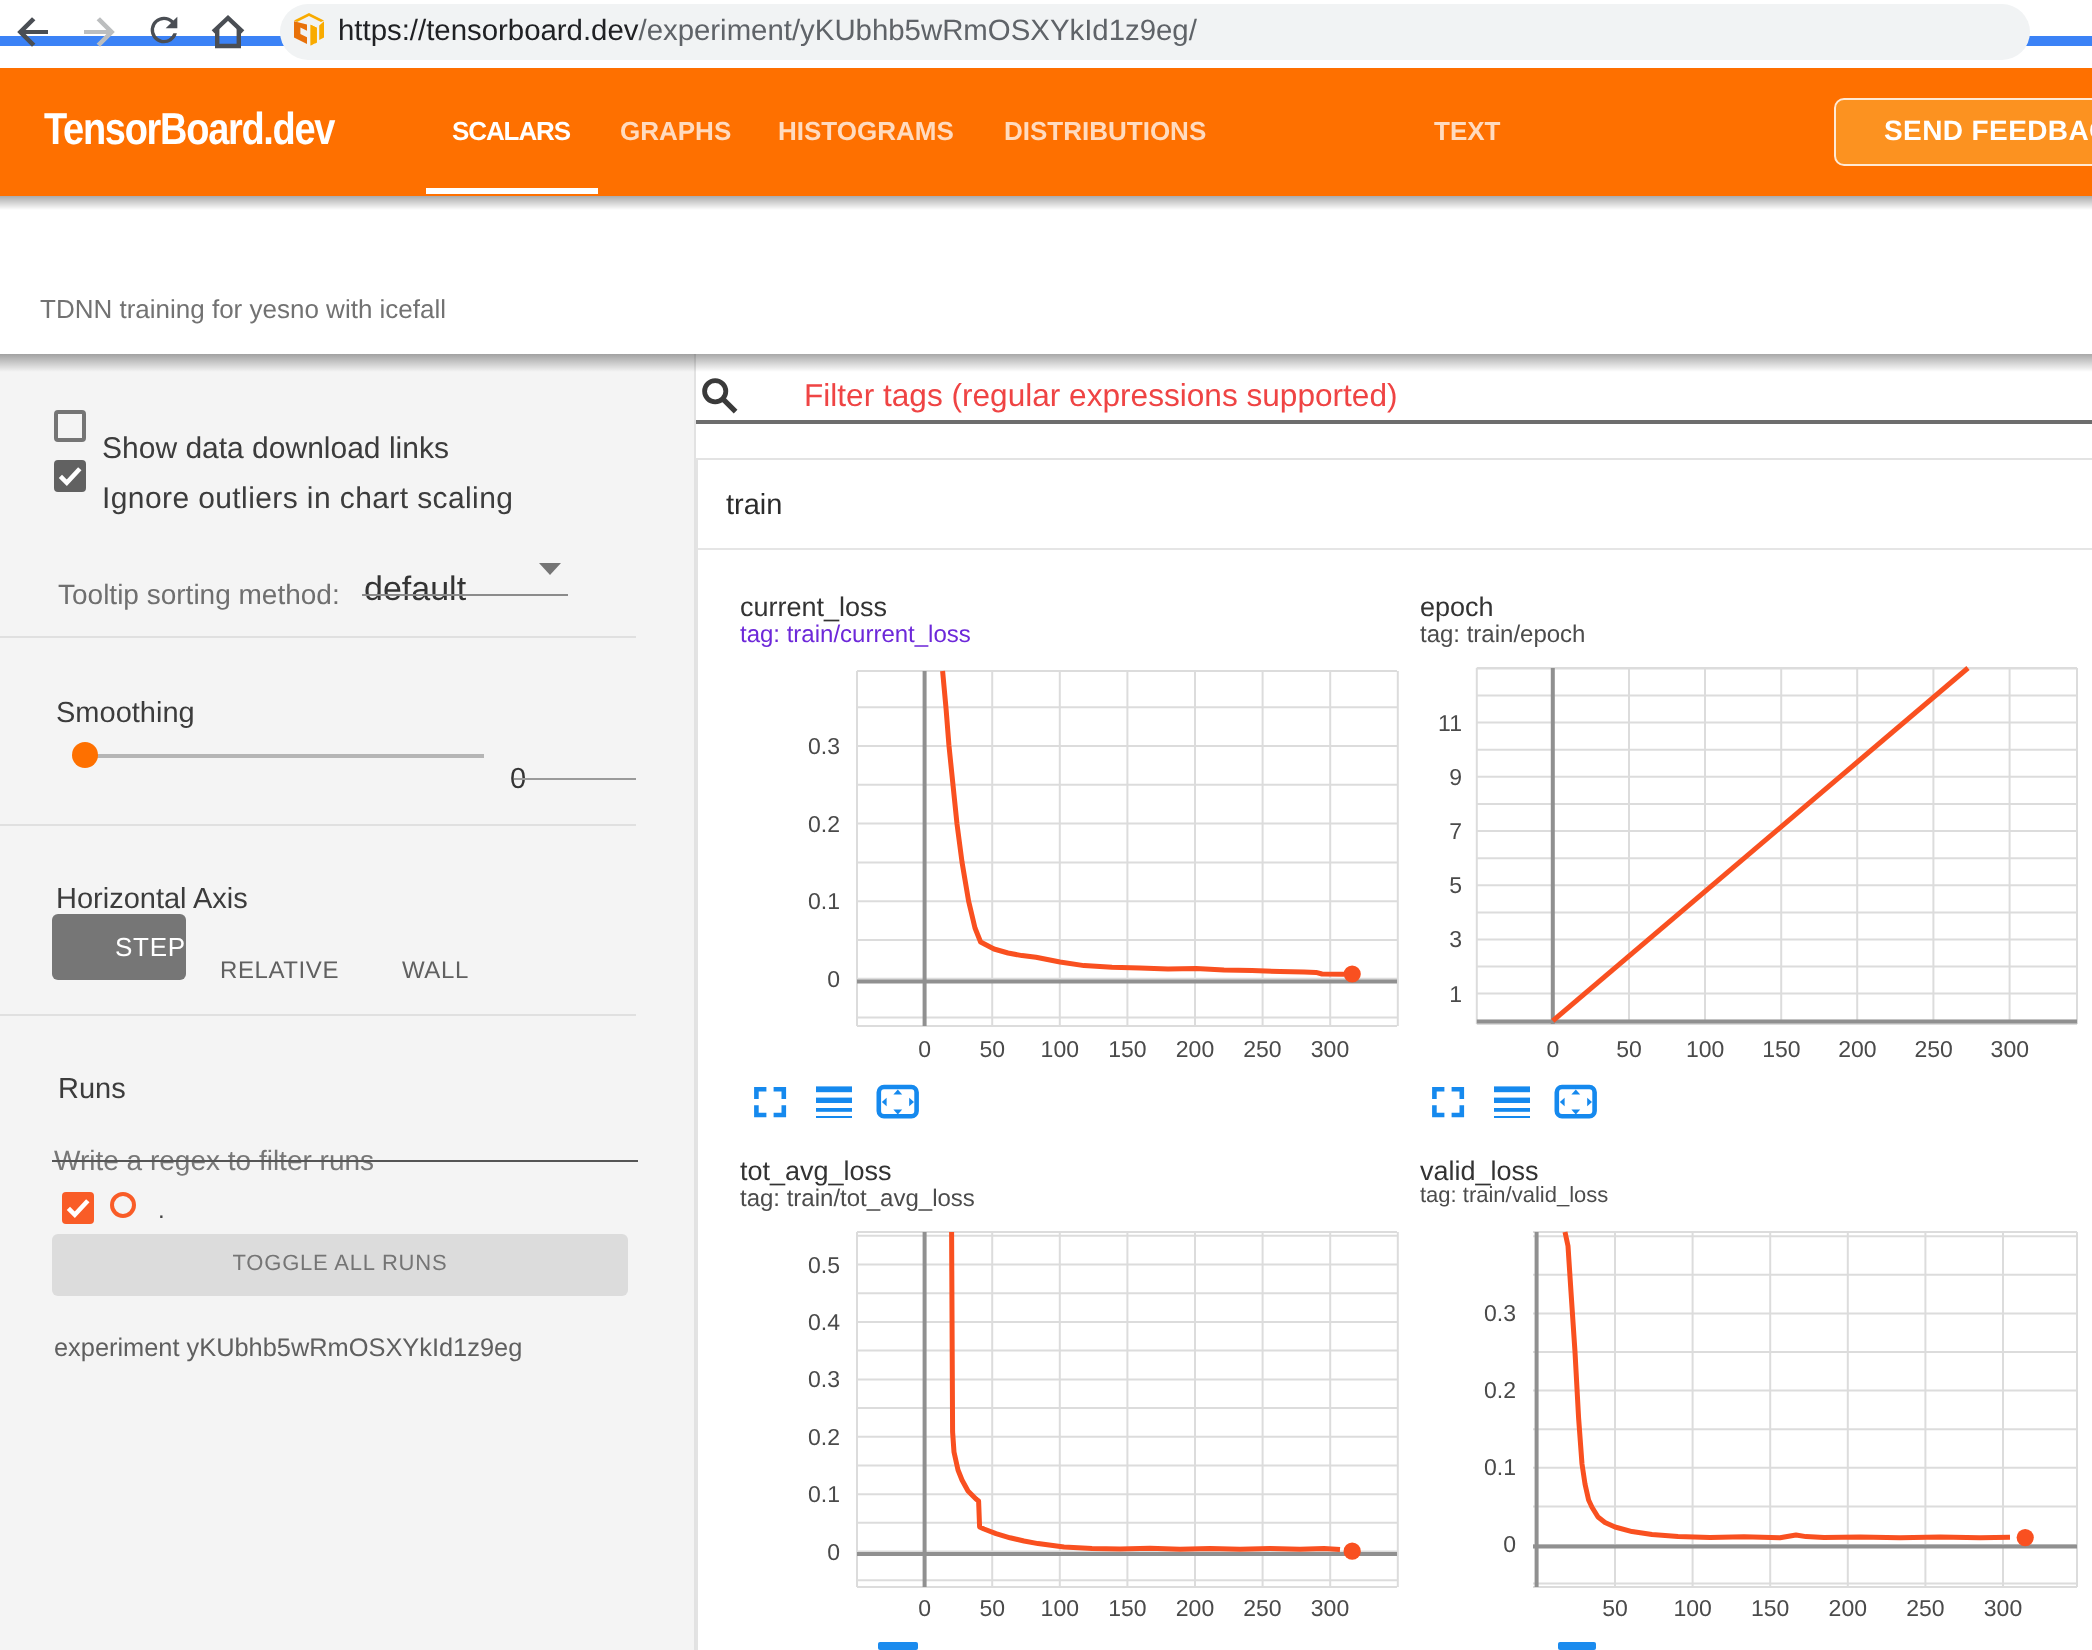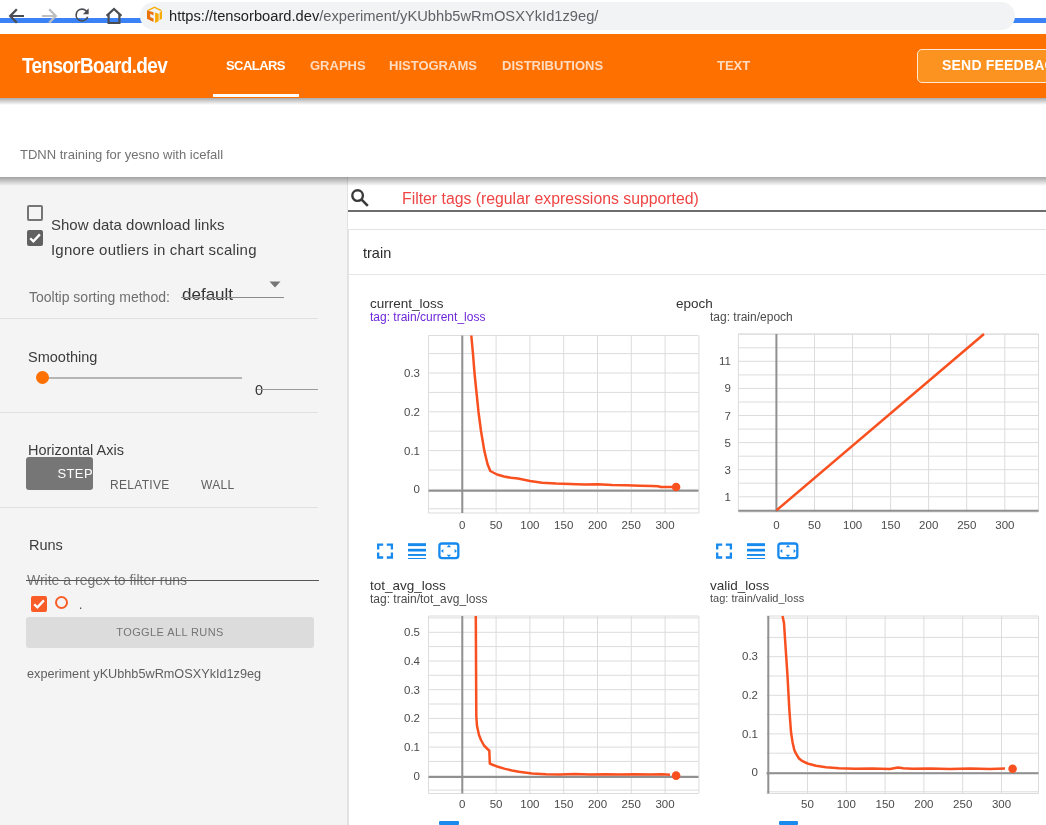--- a/index.html
+++ b/index.html
@@ -103,21 +103,21 @@
   </svg>
   <div style="position:absolute; left:374px; top:190px; font-size:15.8px; color:#ef4444;margin-left:28px;">Filter tags (regular expressions supported)</div>
   <div style="position:absolute; left:348px; top:210px; width:698px; height:1.5px; background:#6d6d6d;"></div>
 
   <div id="card"></div>
   <div style="position:absolute; left:363px; top:245px; font-size:14.5px; color:#2b2b2b;">train</div>
   <div style="position:absolute; left:349px; top:274px; width:697px; height:1px; background:#e5e5e5;"></div>
 
   <div style="position:absolute; left:370px; top:296px; font-size:13.5px; color:#333;">current_loss</div>
   <div style="position:absolute; left:370px; top:310px; font-size:12px; color:#6d28d9;">tag: train/current_loss</div>
-  <div style="position:absolute; left:676px; top:296px; font-size:13.5px; color:#333;">epoch</div>
+  <div style="position:absolute; left:710px; top:296px; font-size:13.5px; color:#333;">epoch</div>
   <div style="position:absolute; left:710px; top:310px; font-size:12px; color:#4c4c4c;">tag: train/epoch</div>
   <div style="position:absolute; left:370px; top:578px; font-size:13.5px; color:#333;">tot_avg_loss</div>
   <div style="position:absolute; left:370px; top:592px; font-size:12px; color:#4c4c4c;">tag: train/tot_avg_loss</div>
   <div style="position:absolute; left:710px; top:578px; font-size:13.5px; color:#333;">valid_loss</div>
   <div style="position:absolute; left:710px; top:592px; font-size:11px; color:#4c4c4c;">tag: train/valid_loss</div>
 
   <svg id="c1" style="left:395px; top:328px;" width="315" height="207" viewBox="395 328 315 207">
 <line x1="428.5" y1="335.5" x2="428.5" y2="513" stroke="#dcdcdc" stroke-width="1"></line>
 <line x1="462.3" y1="335.5" x2="462.3" y2="513" stroke="#dcdcdc" stroke-width="1"></line>
 <line x1="496.1" y1="335.5" x2="496.1" y2="513" stroke="#dcdcdc" stroke-width="1"></line>

